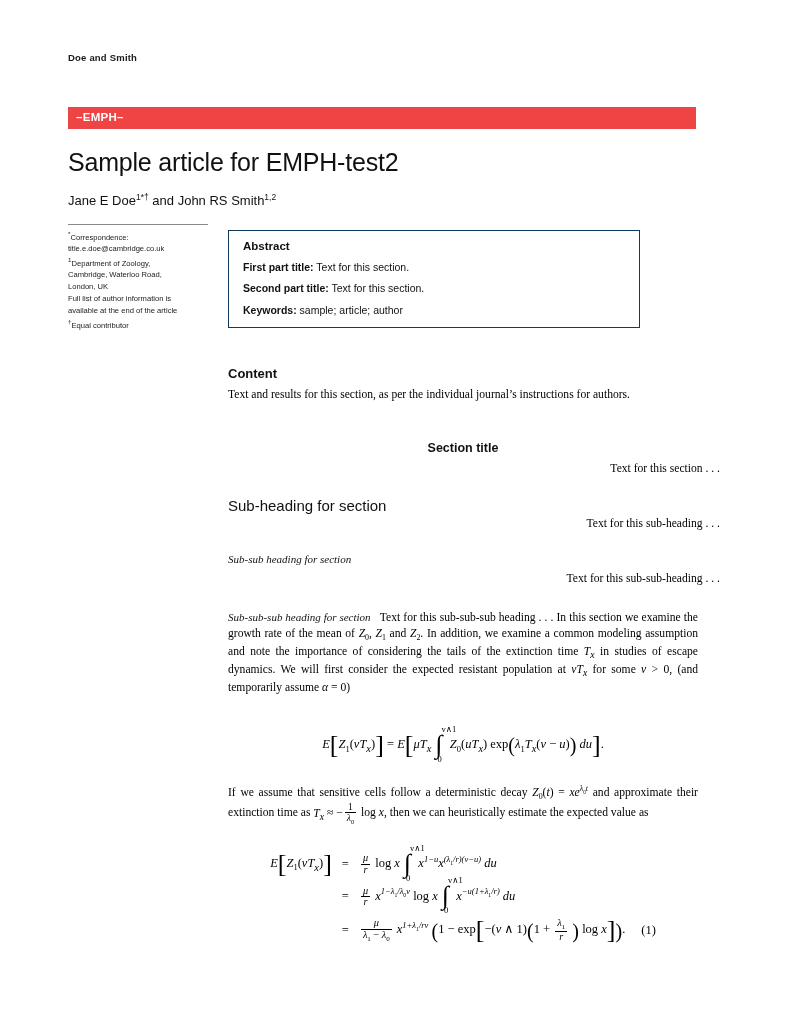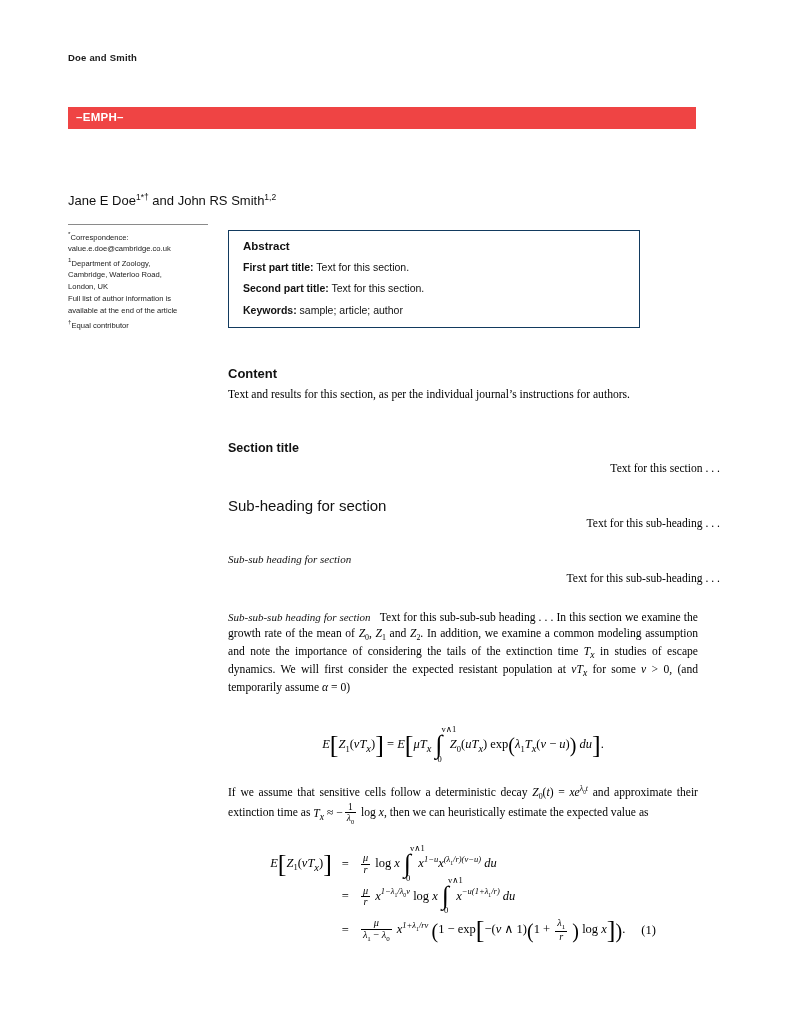--- a/index.html
+++ b/index.html
@@ -244,32 +244,33 @@
 <body>
 
 <div class="page">
 
   <div class="runninghead">Doe and Smith</div>
 
   <div class="banner">
     <div class="banner-text">–EMPH–</div>
   </div>
 
+  <div class="title">Sample article for EMPH-test2</div>
 
   <div class="authors">
     <span>Jane E Doe<sup>1*†</sup></span>
     <span>and</span>
     <span>John RS Smith<sup>1,2</sup></span>
   </div>
 
   <div class="rulebar"></div>
 
   <div class="side-notes">
     <p><sup>*</sup>Correspondence:</p>
-    <p>value.e.doe@cambridge.co.uk</p>
+    <p>title.e.doe@cambridge.co.uk</p>
     <p><sup>1</sup>Department of Zoology,</p>
     <p>Cambridge, Waterloo Road,</p>
     <p>London, UK</p>
     <p>Full list of author information is</p>
     <p>available at the end of the article</p>
     <p><sup>†</sup>Equal contributor</p>
   </div>
 
   <div class="abstract-box">
     <div class="abstract-inner">
@@ -285,21 +286,21 @@
       <div class="abstract-kw">
         <b>Keywords:</b>
         <span>sample; article; author</span>
       </div>
     </div>
   </div>
 
   <div class="col h1" style="top:366px;">Content</div>
   <div class="col body-text" style="top:387px;">Text and results for this section, as per the individual journal’s instructions for authors.</div>
 
-  <div class="col h2" style="top:441px;">Section title</div>
+  <div class="col h2" style="top:441px;text-align:center;">Section title</div>
   <div class="col body-text nojust" style="top:461px;">Text for this section . . .</div>
 
   <div class="col h3" style="top:497px;">Sub-heading for section</div>
   <div class="col body-text nojust" style="top:516px;">Text for this sub-heading . . .</div>
 
   <div class="col h4" style="top:553px;">Sub-sub heading for section</div>
   <div class="col body-text nojust" style="top:571px;">Text for this sub-sub-heading . . .</div>
 
   <div class="col body-text" style="top:610px;">
     <span class="h4">Sub-sub-sub heading for section</span>

